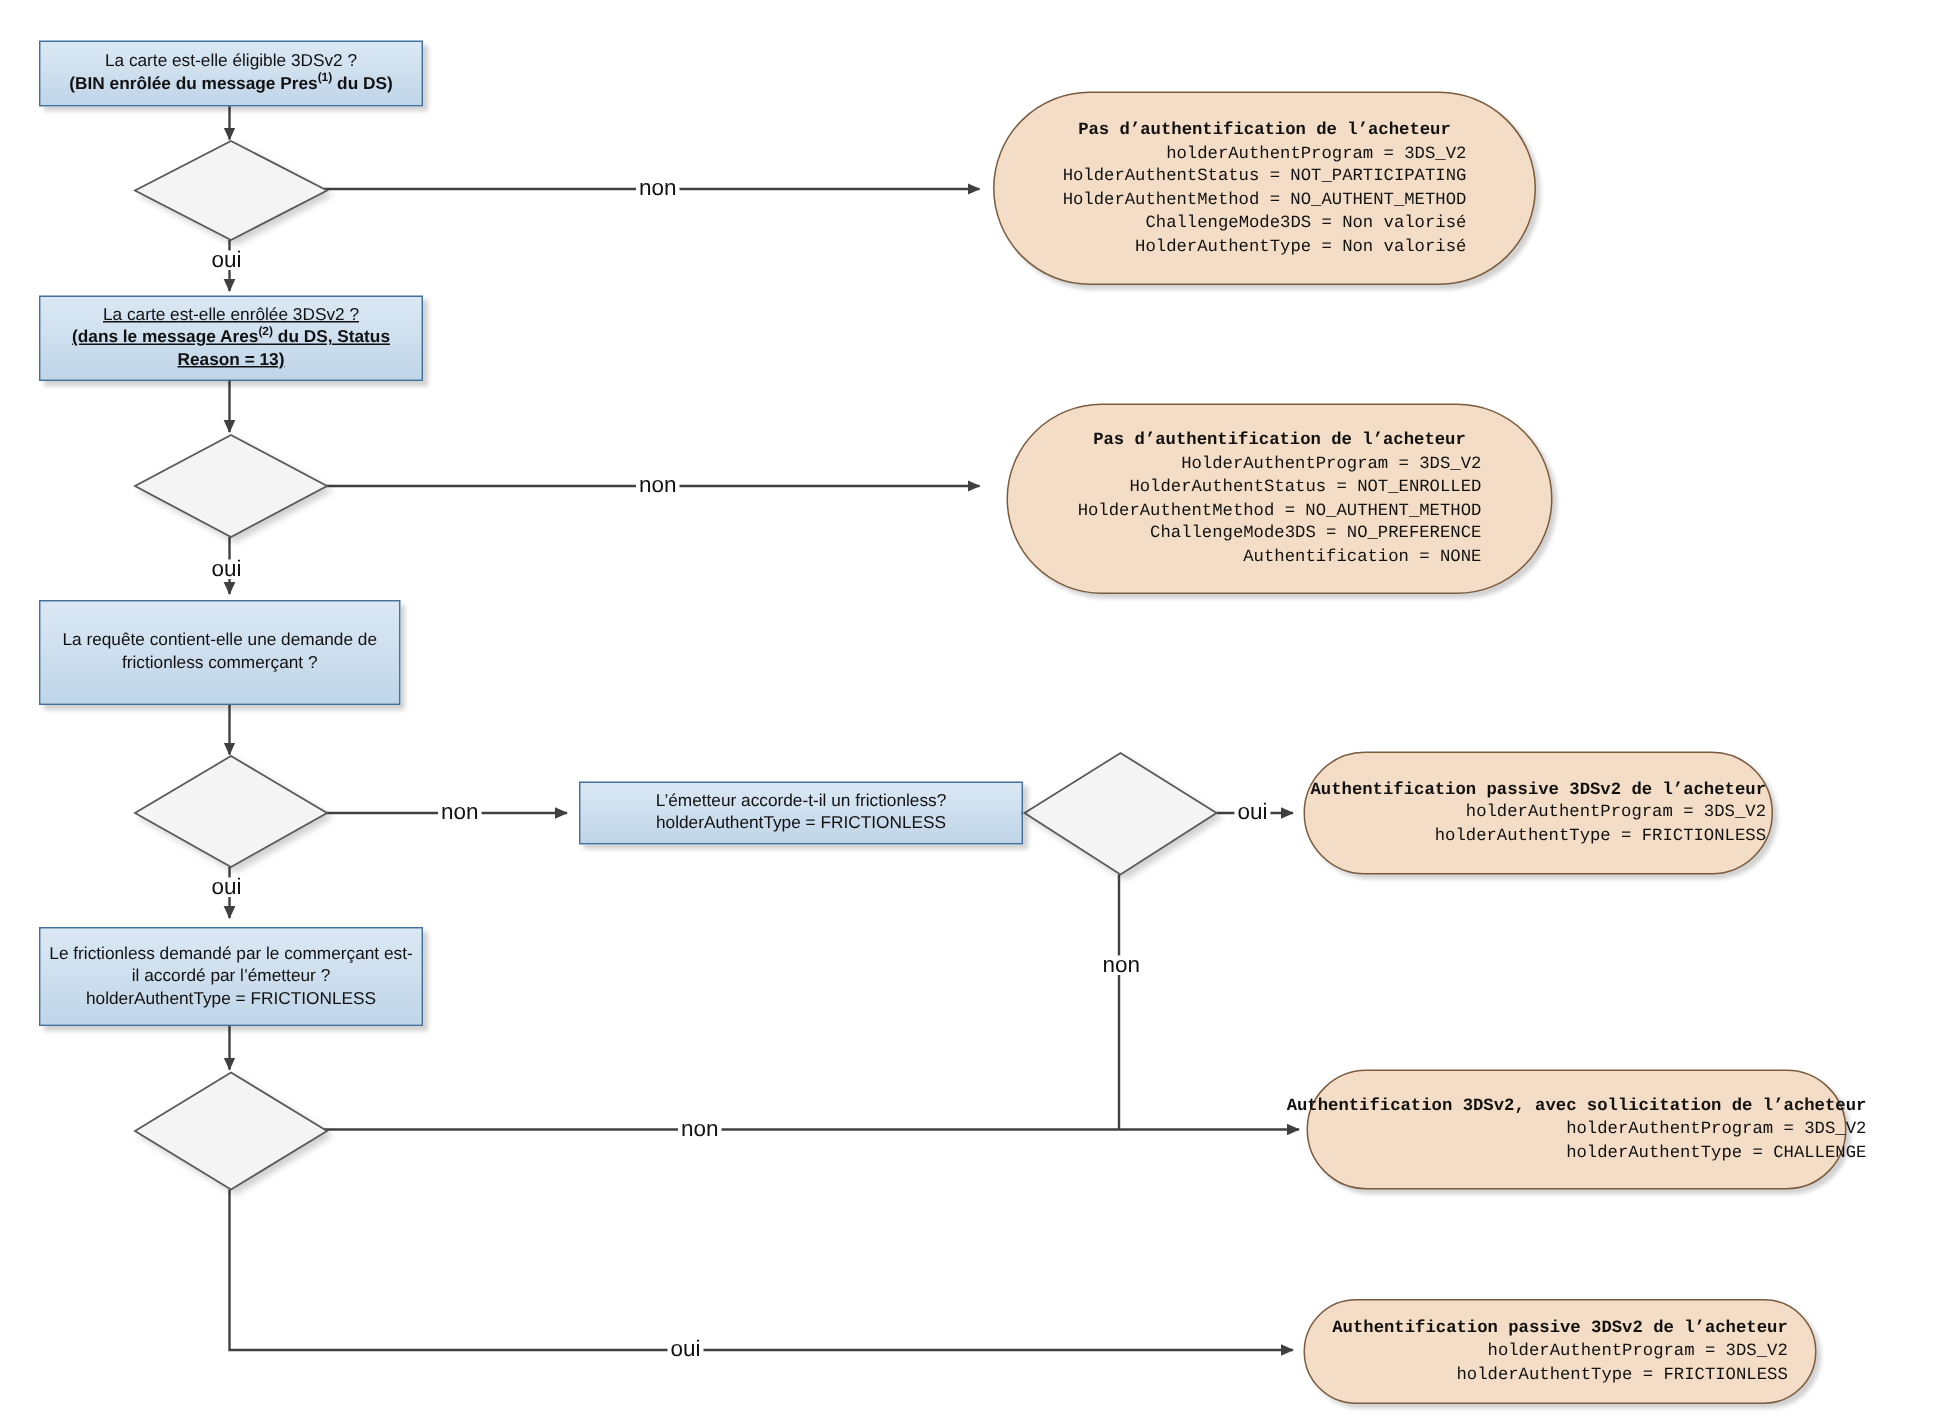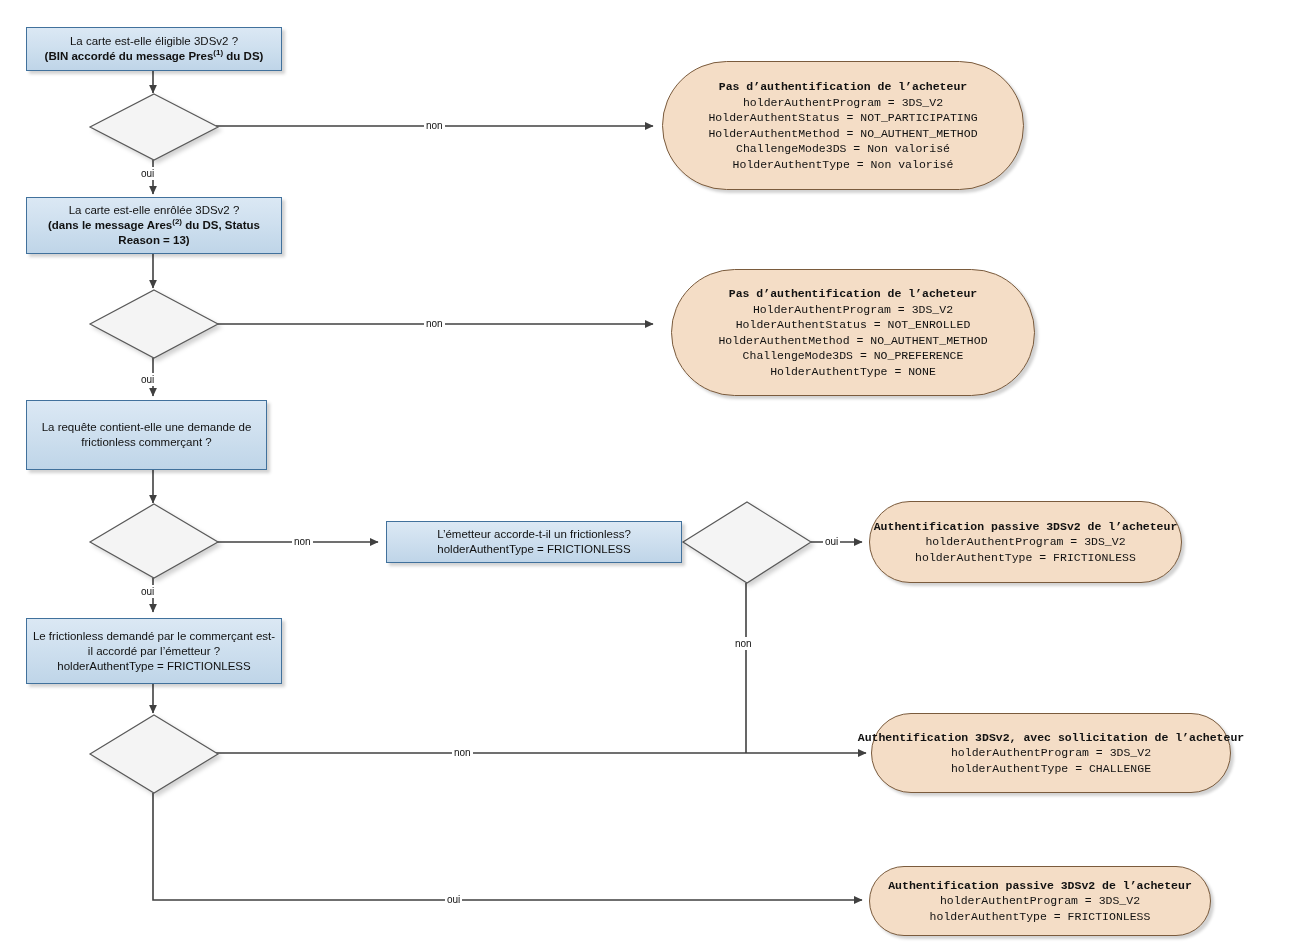--- a/index.html
+++ b/index.html
@@ -35,32 +35,32 @@
     box-shadow:3px 3px 3px rgba(0,0,0,0.18);
     color:#111;
     font-size:11.5px;
     line-height:15.5px;
     text-align:center;
     display:flex;align-items:center;justify-content:center;
     padding:4px 14px;
     font-family:Liberation Mono, monospace;
   }
   .obox .ttl{display:block;font-weight:bold;white-space:nowrap;}
-  .obox .ln{display:block;white-space:nowrap;}
+  .obox .ln{display:block;white-space:nowrap;text-align:right;}
 
   
   .diamond{position:absolute;}
   .diamond svg{display:block;overflow:visible;}
 
   
   .conn{position:absolute;top:0;left:0;width:1300px;height:950px;pointer-events:none;}
 
   .elabel{
     position:absolute;
-    font-size:10px;
+    font-size:15px;
     color:#111;
     background:#fff;
     padding:0 2px;
     line-height:13px;
     white-space:nowrap;
   }
 </style>
 </head>
 <body>
 
@@ -128,25 +128,25 @@
   </div>
   <div class="diamond" style="left:681px;top:500px;">
     <svg width="132" height="85">
       <polygon points="66,2 130,42 66,83 2,42" fill="#f4f4f4" stroke="#595959" stroke-width="1.2" style="filter:drop-shadow(3px 3px 2px rgba(0,0,0,0.18))"></polygon>
     </svg>
   </div>
 
   <div class="dbox" style="left:26px;top:27px;width:256px;height:44px;">
     <span class="lines">
       <span class="ln">La carte est-elle éligible 3DSv2 ?</span>
-      <span class="ln"><b><span>(BIN accordé du message Pres</span><sup>(1)</sup><span> du DS)</span></b></span>
-    </span>
-  </div>
-
-  <div class="dbox" style="left:26px;top:197px;width:256px;height:57px;">
+      <span class="ln"><b><span>(BIN enrôlée du message Pres</span><sup>(1)</sup><span> du DS)</span></b></span>
+    </span>
+  </div>
+
+  <div class="dbox" style="left:26px;top:197px;width:256px;height:57px;text-decoration:underline;">
     <span class="lines">
       <span class="ln">La carte est-elle enrôlée 3DSv2 ?</span>
       <span class="ln wrap"><b><span>(dans le message Ares</span><sup>(2)</sup><span> du DS, Status Reason = 13)</span></b></span>
     </span>
   </div>
 
   <div class="dbox" style="left:26px;top:400px;width:241px;height:70px;">
     <span class="lines">
       <span class="ln wrap">La requête contient-elle une demande de frictionless commerçant ?</span>
     </span>
@@ -177,21 +177,21 @@
     </span>
   </div>
 
   <div class="obox" style="left:671px;top:269px;width:364px;height:127px;">
     <span class="lines">
       <span class="ttl">Pas d’authentification de l’acheteur</span>
       <span class="ln">HolderAuthentProgram = 3DS_V2</span>
       <span class="ln">HolderAuthentStatus = NOT_ENROLLED</span>
       <span class="ln">HolderAuthentMethod = NO_AUTHENT_METHOD</span>
       <span class="ln">ChallengeMode3DS = NO_PREFERENCE</span>
-      <span class="ln">HolderAuthentType = NONE</span>
+      <span class="ln">Authentification = NONE</span>
     </span>
   </div>
 
   <div class="obox" style="left:869px;top:501px;width:313px;height:82px;">
     <span class="lines">
       <span class="ttl">Authentification passive 3DSv2 de l’acheteur</span>
       <span class="ln">holderAuthentProgram = 3DS_V2</span>
       <span class="ln">holderAuthentType = FRICTIONLESS</span>
     </span>
   </div>

